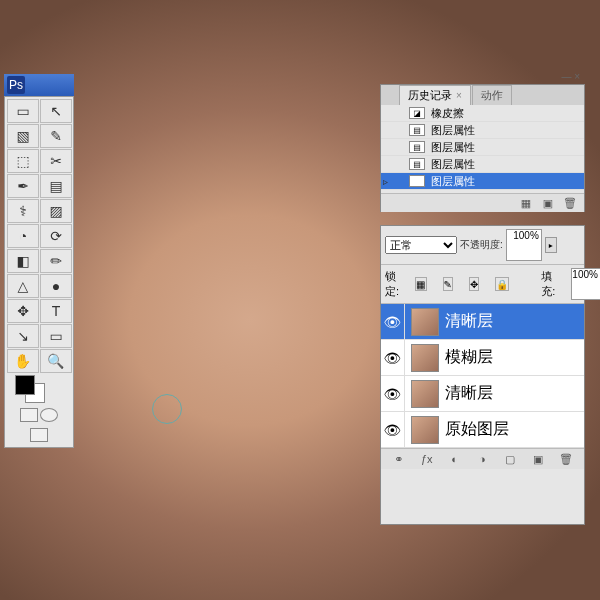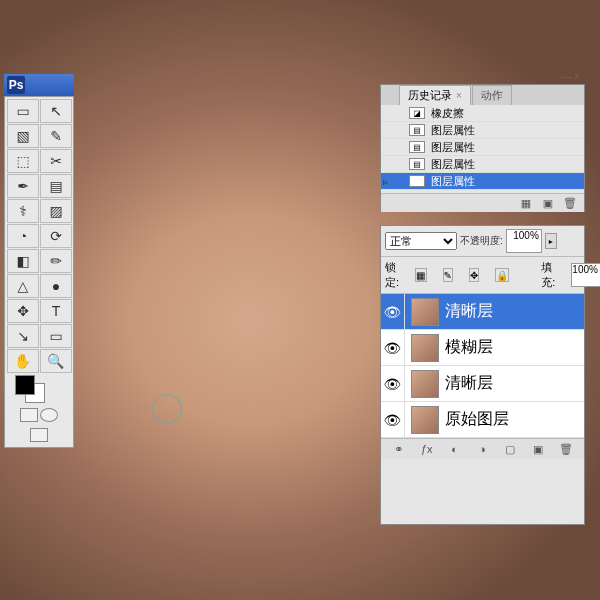--- a/index.html
+++ b/index.html
@@ -1,21 +1,21 @@
 <!DOCTYPE html>
 <html><head>
 <meta charset="utf-8">
 <style>
 *{box-sizing:border-box;margin:0;padding:0;font-family:"Microsoft YaHei",Tahoma,sans-serif;font-size:11px}
 body{width:600px;height:600px;background:#ddd4d0;position:relative;overflow:hidden}
 .canvas-bg{position:absolute;inset:0;background:radial-gradient(ellipse 400px 350px at 250px 320px,#d4a88c 0%,#c8987a 30%,#9b6f5a 60%,#6b4a3a 100%);z-index:0}
 .cursor-circle{position:absolute;left:152px;top:394px;width:30px;height:30px;border:1px solid #6aa;border-radius:50%;z-index:1}
 
 .ps-header{position:absolute;left:4px;top:74px;width:70px;height:22px;background:linear-gradient(#4b7dd4,#2a5bb8);display:flex;align-items:center;padding-left:3px;z-index:10}
-.ps-logo{width:18px;height:18px;background:#1a3a8a;color:#fff;font-weight:bold;font-size:12px;display:flex;align-items:center;justify-content:center;border-radius:2px}
+.ps-logo{width:18px;height:18px;background:#1a3a8a;color:#fff;font-weight:normal;font-size:12px;display:flex;align-items:center;justify-content:center;border-radius:2px}
 
 .toolbox{position:absolute;left:4px;top:96px;width:70px;background:#e8e8e8;border:1px solid #9a9a9a;z-index:10;padding:2px}
 .tool-grid{display:grid;grid-template-columns:1fr 1fr;gap:1px}
 .tool{width:32px;height:24px;background:#e8e8e8;border:1px solid #bbb;display:flex;align-items:center;justify-content:center;cursor:pointer;font-size:14px;color:#333}
 .swatches{display:flex;padding:4px;position:relative;height:32px}
 .fg-swatch{position:absolute;left:8px;top:2px;width:20px;height:20px;background:#000;border:1px solid #888;z-index:2}
 .bg-swatch{position:absolute;left:18px;top:10px;width:20px;height:20px;background:#fff;border:1px solid #888;z-index:1}
 .mode-row{display:flex;justify-content:center;gap:2px;padding:3px 0}
 .mode-box{width:18px;height:14px;border:1px solid #888;background:#f0f0f0}
 .mode-box.circle{border-radius:50%}
@@ -34,21 +34,21 @@
 .hist-row.sel .hist-label{color:#fff}
 .hist-icon{width:16px;height:12px;border:1px solid #888;margin-right:6px;background:#fff;font-size:8px;display:flex;align-items:center;justify-content:center}
 .hist-marker{position:absolute;left:2px;color:#333;font-size:10px}
 .panel-footer{display:flex;justify-content:flex-end;gap:6px;padding:2px 6px;border-top:1px solid #bbb;background:#e0e0e0}
 .footer-icon{width:16px;height:14px;display:flex;align-items:center;justify-content:center;color:#555;font-size:11px}
 
 .layers-panel{left:380px;top:225px;width:205px;height:300px}
 .layer-opts{display:flex;align-items:center;padding:3px 4px;gap:3px;border-bottom:1px solid #bbb}
 .layer-opts select{font-size:11px;width:72px;height:18px}
 .layer-opts .lbl{font-size:10px;color:#333}
-.pct-input{width:36px;height:24px;border:1px solid #999;background:#fff;font-size:10px;text-align:right;padding-right:2px}
+.pct-input{width:36px;height:32px;border:1px solid #999;background:#fff;font-size:10px;text-align:right;padding-right:2px}
 .arrow-btn{width:12px;height:16px;background:#ddd;border:1px solid #999;font-size:8px;display:flex;align-items:center;justify-content:center}
 .lock-row{display:flex;align-items:center;padding:3px 4px;gap:16px;border-bottom:1px solid #bbb;font-size:11px}
 .lock-icon{width:14px;height:14px;border:1px solid #aaa;display:flex;align-items:center;justify-content:center;font-size:10px}
 
 .layer-list{background:#fff}
 .layer-row{display:flex;align-items:center;height:36px;border-bottom:1px solid #ddd}
 .layer-row.sel{background:#3875d7;color:#fff}
 .vis-col{width:24px;height:100%;display:flex;align-items:center;justify-content:center;border-right:1px solid #ddd;font-size:14px}
 .thumb{width:28px;height:28px;margin:0 6px;border:1px solid #888;background:linear-gradient(135deg,#d4a88c,#9b6f5a)}
 .layer-name{font-size:16px}

